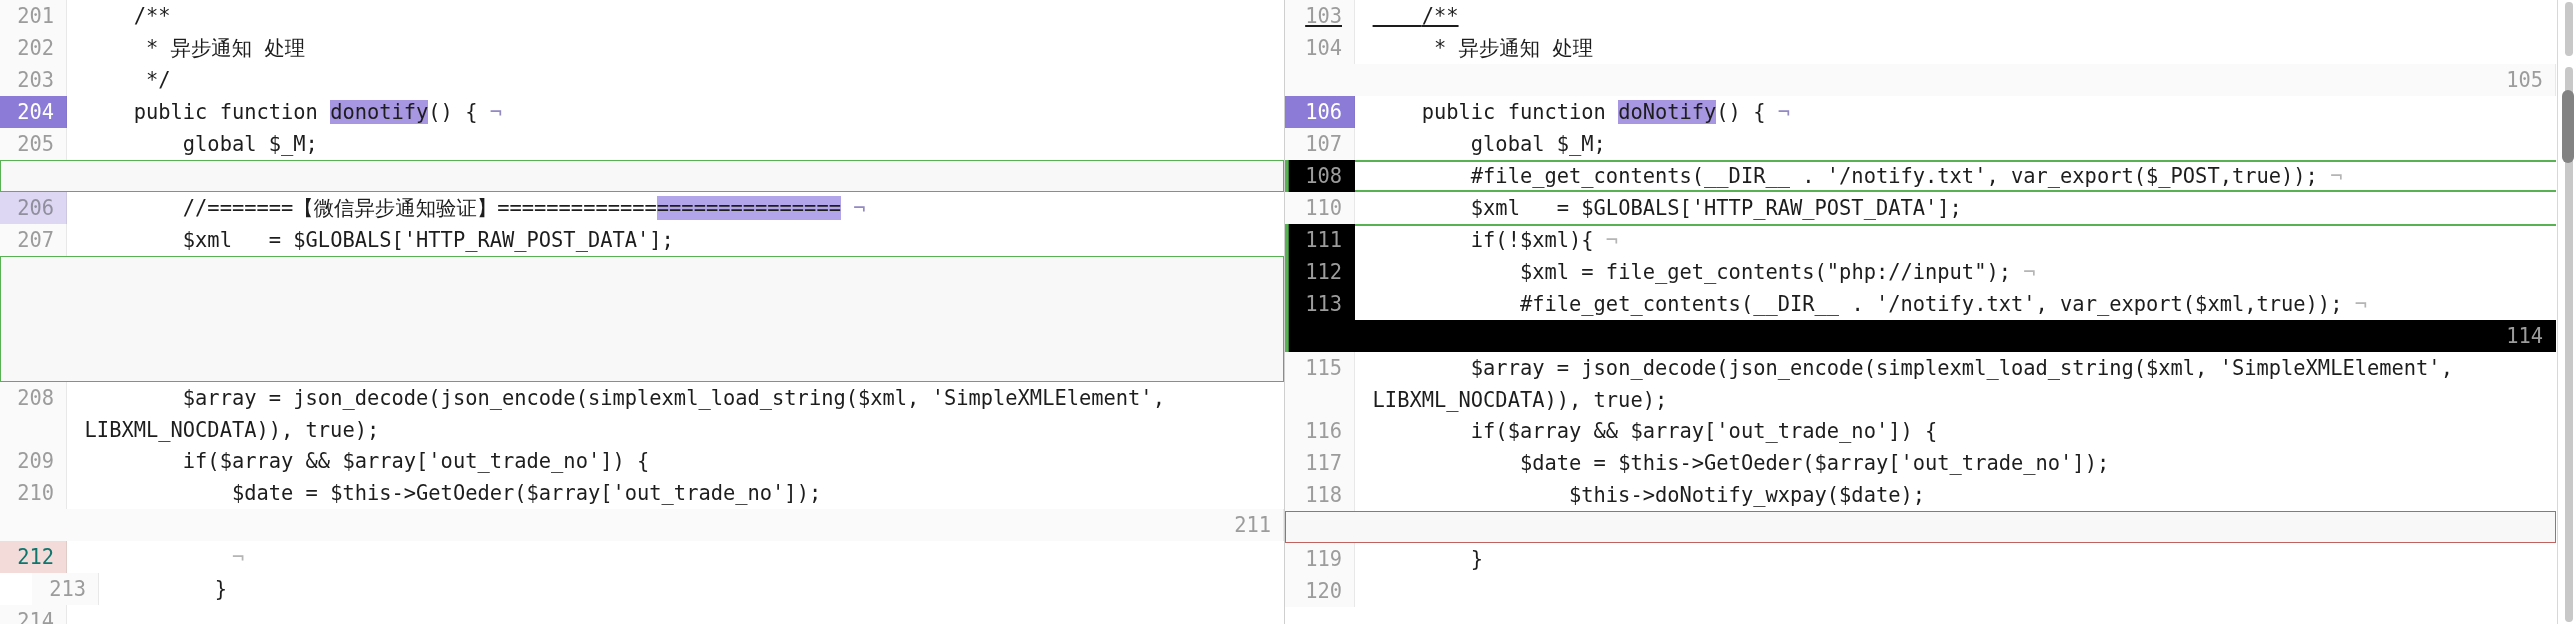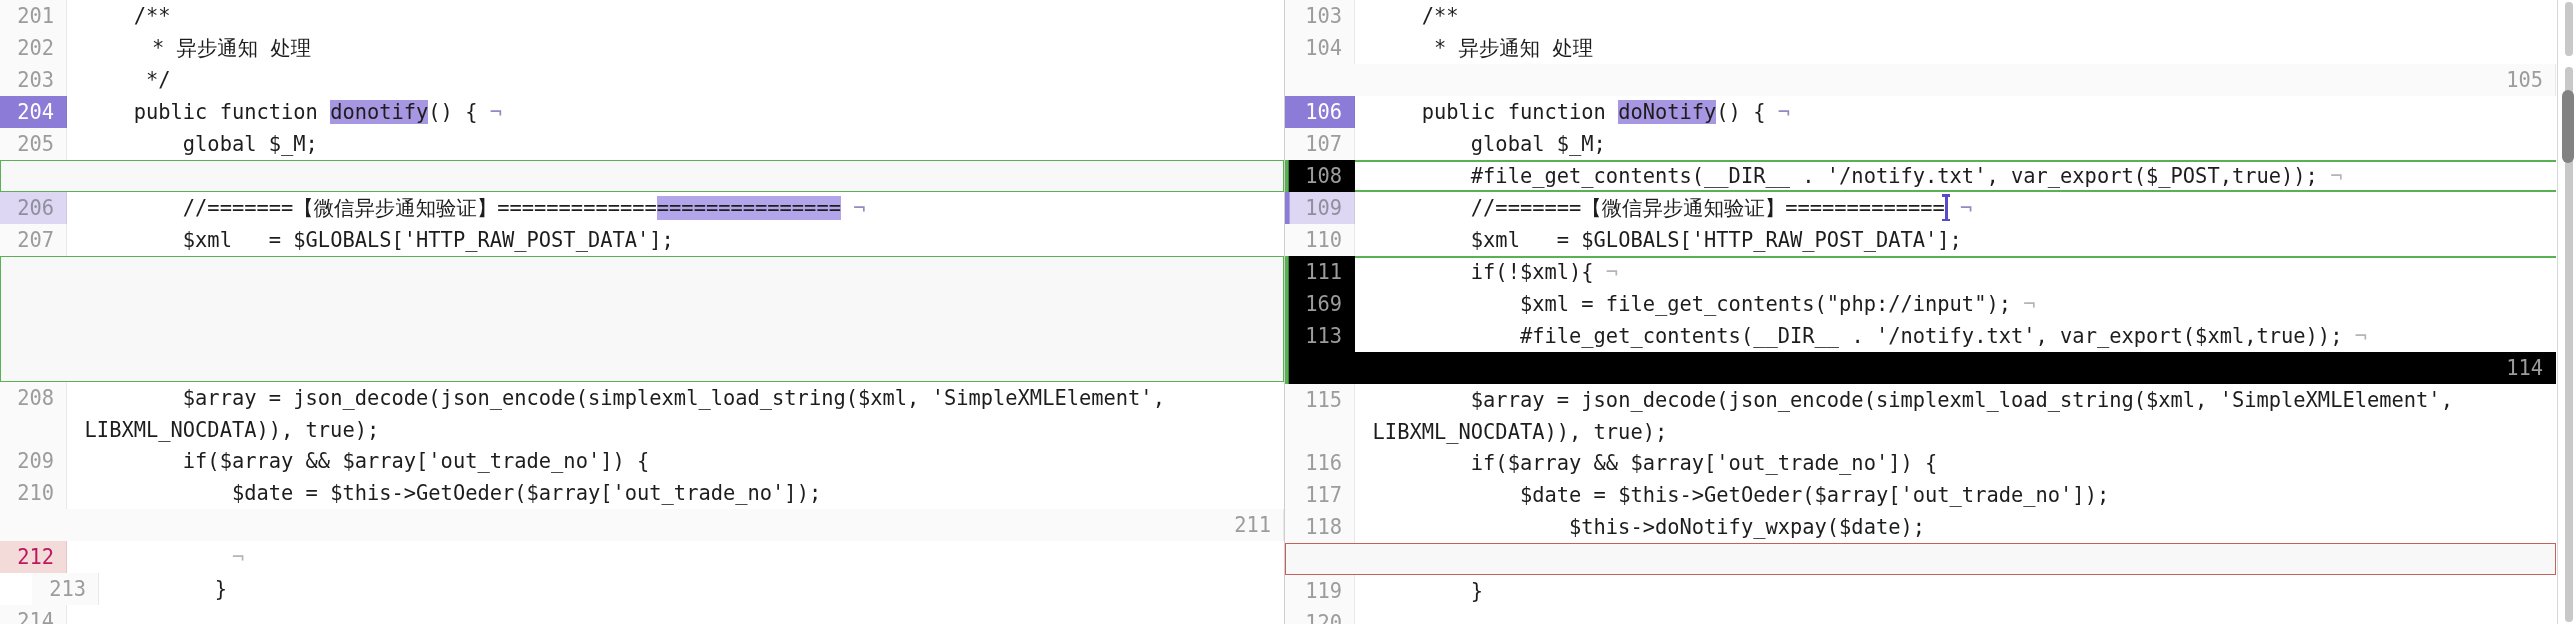--- a/index.html
+++ b/index.html
@@ -33,21 +33,21 @@
   .changed-selected .hl { background:#a796e2; }
 
   .changed { background:#e7e1f9; }
   .changed .gutter { background:#ded7f3; color:#8f8f9d; }
   .changed .hl { background:#b3a5e9; }
 
   .added { background:#e9fae4; }
   .added .gutter { background:#000000; box-shadow:inset 3.7px 0 0 #58b253; }
 
   .removed { background:#f9e7e5; }
-  .removed .gutter { background:#f3dbd9; color:#be185d; }
+  .removed .gutter { background:#f3dbd9; color:#0f766e; }
 
   .block-start { box-shadow:inset 0 1.9px 0 #58b253; }
   .block-end   { box-shadow:inset 0 -1.9px 0 #58b253; }
   .block-both  { box-shadow:inset 0 1.9px 0 #58b253, inset 0 -1.9px 0 #58b253; }
 
   .connector .gutter { box-shadow:inset 4.6px 0 0 #8c7cd8; }
 
   
   .gap { background:#f8f8f8; }
   .gap-added   { border:1.9px solid #58b253; }
@@ -76,21 +76,21 @@
 </style>
 </head>
 <body>
 
 <div class="diff">
   <section class="pane pane-left" id="pane-left">
       <div class="row line normal" style="height: 32px;">
         <div class="gutter">201</div>
         <div class="code"><span>    /**</span></div>
       </div>
-      <div class="row line normal" style="height: 32px; gap: 6px;">
+      <div class="row line normal" style="height: 32px;">
         <div class="gutter">202</div>
         <div class="code"><span>     * 异步通知 处理</span></div>
       </div>
       <div class="row line normal" style="height: 32px;">
         <div class="gutter">203</div>
         <div class="code"><span>     */</span></div>
       </div>
       <div class="row line changed-selected" style="height: 32px;">
         <div class="gutter">204</div>
         <div class="code"><span>    public function </span><span class="hl">donotify</span><span>() { </span><span class="eol">¬</span></div>
@@ -132,21 +132,21 @@
       <div class="row line normal" style="height: 32px; padding-left: 32px;">
         <div class="gutter">213</div>
         <div class="code"><span>        }</span></div>
       </div>
       <div class="row line normal" style="height: 32px;">
         <div class="gutter">214</div>
         <div class="code"><span></span></div>
       </div>
     </section>
   <section class="pane pane-right" id="pane-right">
-      <div class="row line normal" style="height: 32px;">
+      <div class="row line normal" style="height: 32px; text-decoration: underline;">
         <div class="gutter">103</div>
         <div class="code"><span>    /**</span></div>
       </div>
       <div class="row line normal" style="height: 32px;">
         <div class="gutter">104</div>
         <div class="code"><span>     * 异步通知 处理</span></div>
       </div>
       <div class="row line normal" style="height: 32px; flex-direction: column;">
         <div class="gutter">105</div>
         <div class="code"><span>     */</span></div>
@@ -156,34 +156,30 @@
         <div class="code"><span>    public function </span><span class="hl">doNotify</span><span>() { </span><span class="eol">¬</span></div>
       </div>
       <div class="row line normal" style="height: 32px; align-items: center;">
         <div class="gutter">107</div>
         <div class="code"><span>        global $_M;</span></div>
       </div>
       <div class="row line added block-both" style="height: 32px;">
         <div class="gutter">108</div>
         <div class="code"><span>        #file_get_contents(__DIR__ . '/notify.txt', var_export($_POST,true)); </span><span class="eol">¬</span></div>
       </div>
-      <div class="row line changed connector" style="height: 32px;">
-        <div class="gutter">109</div>
-        <div class="code"><span>        //=======【微信异步通知验证】=============</span><span class="cursor"></span><span> </span><span class="eol">¬</span></div>
-      </div>
       <div class="row line normal" style="height: 32px;">
         <div class="gutter">110</div>
         <div class="code"><span>        $xml   = $GLOBALS['HTTP_RAW_POST_DATA'];</span></div>
       </div>
       <div class="row line added block-start" style="height: 32px;">
         <div class="gutter">111</div>
         <div class="code"><span>        if(!$xml){ </span><span class="eol">¬</span></div>
       </div>
       <div class="row line added" style="height: 32px;">
-        <div class="gutter">169</div>
+        <div class="gutter">112</div>
         <div class="code"><span>            $xml = file_get_contents("php://input"); </span><span class="eol">¬</span></div>
       </div>
       <div class="row line added" style="height: 32px;">
         <div class="gutter">113</div>
         <div class="code"><span>            #file_get_contents(__DIR__ . '/notify.txt', var_export($xml,true)); </span><span class="eol">¬</span></div>
       </div>
       <div class="row line added block-end" style="height: 32px; flex-direction: column;">
         <div class="gutter">114</div>
         <div class="code"><span>        } </span><span class="eol">¬</span></div>
       </div>

